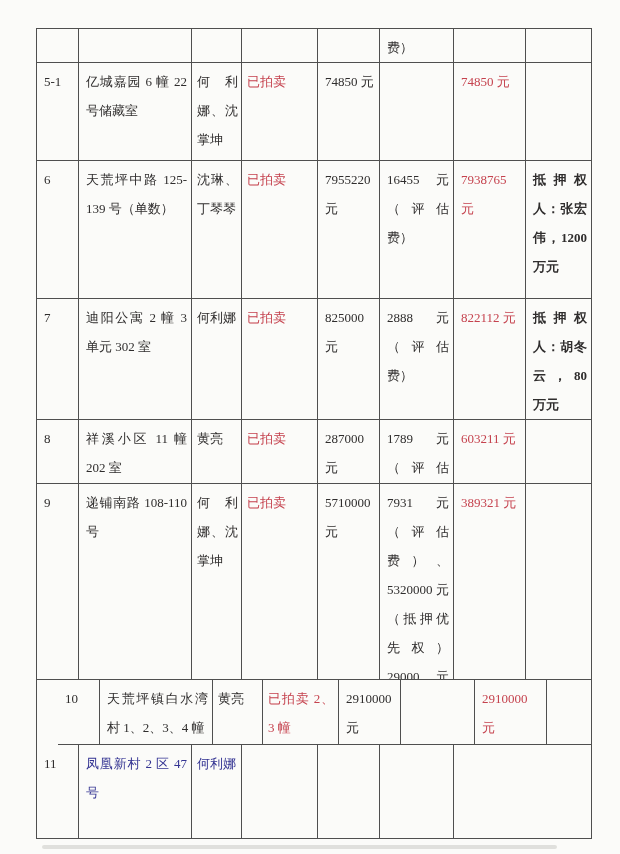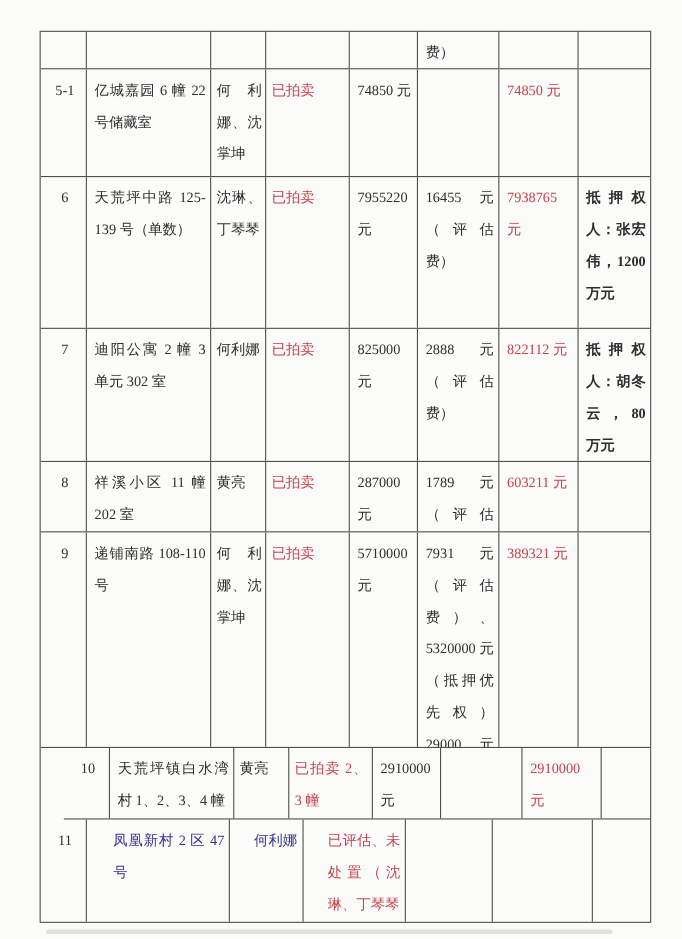--- a/index.html
+++ b/index.html
@@ -16,42 +16,42 @@
     position: absolute; left: 36px; top: 28px;
     width: 556px;
     border: 1px solid var(--border, #4f4f4f);
     background: transparent;
   }
   .row {
     display: grid;
     grid-template-columns: 42px 113px 50px 76px 62px 74px 72px 65px;
     border-bottom: 1px solid var(--border, #4f4f4f);
   }
-  .row:last-child { border-bottom: none; gap: 17px; }
+  .row:last-child { border-bottom: none; }
   .r0 { height: 34px; }
   .r1 { height: 98px; }
   .r2 { height: 138px; }
   .r3 { height: 121px; }
   .r4 { height: 64px; }
   .r5 { height: 196px; }
   .r6 { height: 65px; margin-left: 21px; }
   .r7 { height: 93px; }
 
   .cell {
     border-right: 1px solid var(--border, #4f4f4f);
     padding: 4px 4px 0 7px;
     font-size: 13px;
     line-height: 29px;
     text-align: justify;
     overflow: hidden;
   }
   .cell:last-child { border-right: none; font-weight: bold; }
   .cell.persons { padding: 4px 3px 0 5px; }
   .cell.status  { padding: 4px 4px 0 5px; }
-  .cell.no { text-align: center; }
+  .cell.no { text-align: left; }
 
   .red  { color: var(--red, #c5424e); }
   .blue { color: var(--blue, #333392); }
 
   .scan-shadow {
     position: absolute; left: 42px; top: 845px;
     width: 515px; height: 4px;
     background: var(--shadow, #d8d8d4);
     border-radius: 2px;
     opacity: .75;
@@ -138,21 +138,20 @@
       <div class="cell amount">2910000 元</div>
       <div class="cell deductions"></div>
       <div class="cell net red">2910000 元</div>
       <div class="cell notes"></div>
     </div>
 
     <div class="row r7">
       <div class="cell no">11</div>
       <div class="cell address blue">凤凰新村 2 区 47 号</div>
       <div class="cell persons blue">何利娜</div>
-      <div class="cell status red">已评估、未处置（沈琳、丁琴琴</div>
       <div class="cell amount"></div>
       <div class="cell deductions"></div>
       <div class="cell net red"></div>
       <div class="cell notes"></div>
     </div>
 
   </div>
 
   <div class="scan-shadow"></div>
 </div>

